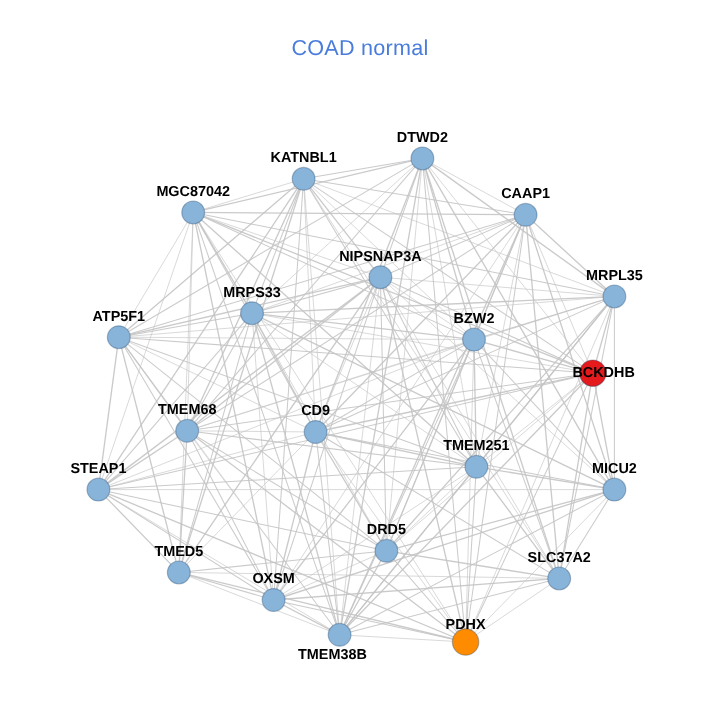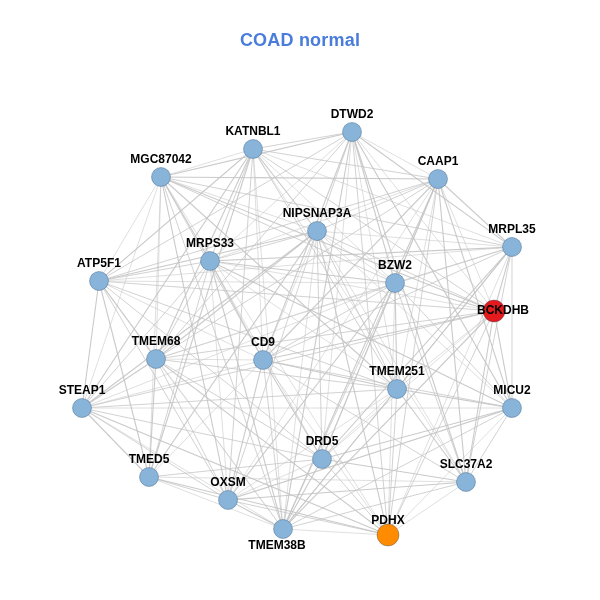--- a/index.html
+++ b/index.html
@@ -17,21 +17,21 @@
     height: 600px;
     background: #ffffff;
   }
   .figure-title {
     position: absolute;
     top: 30px;
     left: 0;
     width: 100%;
     text-align: center;
     font-size: 18px;
-    font-weight: bold;
+    font-weight: normal;
     letter-spacing: 0.2px;
   }
   svg { position: absolute; top: 0; left: 0; }
   .node-label {
     font-family: "Liberation Sans", sans-serif;
     font-size: 12px;
     font-weight: bold;
   }
 </style>
 </head>

